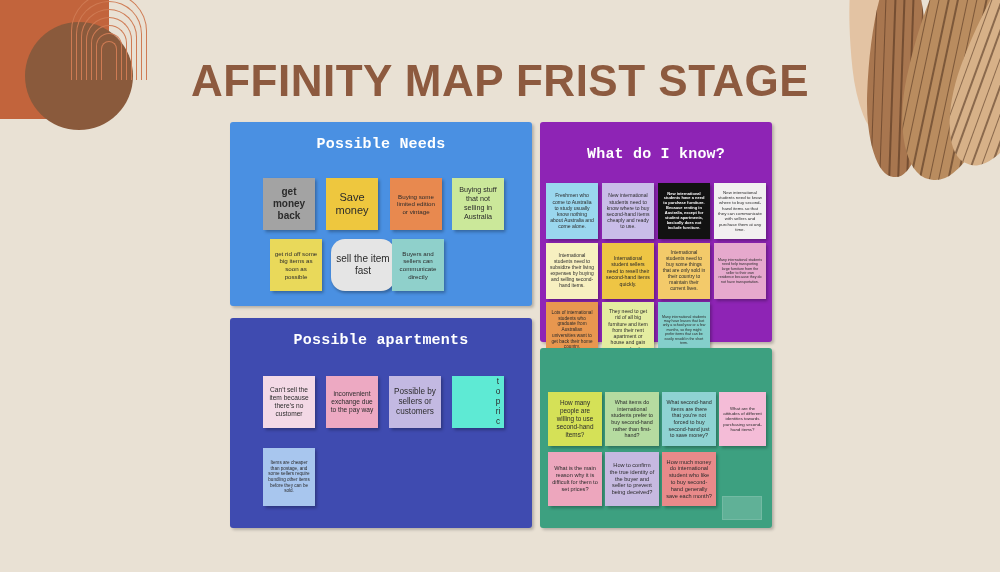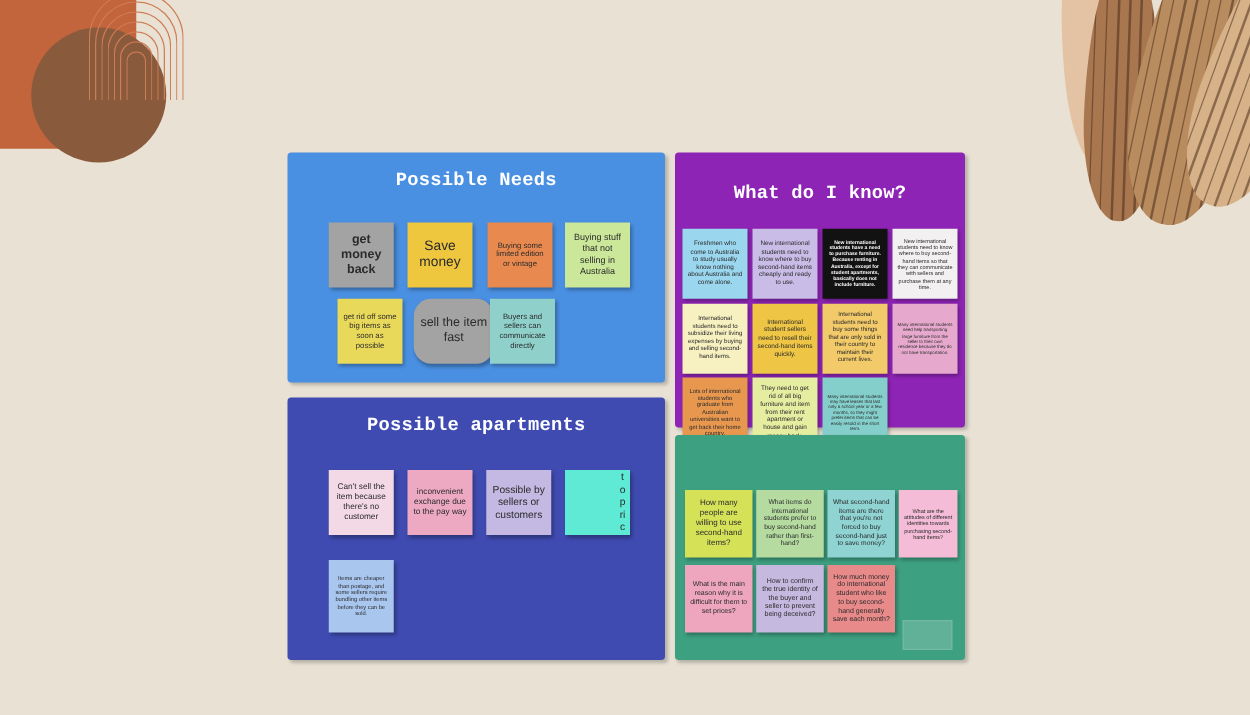--- a/index.html
+++ b/index.html
@@ -184,30 +184,31 @@
         <span style="left: 15.0588px;"></span>
         <span style="left: 24.4706px;"></span>
         <span style="left: 33.8824px;"></span>
         <span style="left: 43.2941px;"></span>
         <span style="left: 52.7059px;"></span>
         <span style="left: 62.1176px;"></span>
         <span style="left: 71.5294px;"></span>
       </div>
     </div>
 
+  <div class="title">AFFINITY MAP FRIST STAGE</div>
 
   <div class="panel" id="p-needs">
     <div class="panel-title">Possible Needs</div>
     <div class="notes" id="notes-needs">
         <div class="note" style="left: 33px; top: 25px; width: 52px; height: 52px; background: #a3a3a3; font-size: 10px; font-weight: bold;">get money back</div>
         <div class="note" style="left: 96px; top: 25px; width: 52px; height: 52px; background: rgb(238, 199, 62); font-size: 11px;">Save money</div>
         <div class="note" style="left: 160px; top: 25px; width: 52px; height: 52px; background: rgb(232, 137, 79); font-size: 6.2px;">Buying some limited edition or vintage</div>
         <div class="note" style="left: 222px; top: 25px; width: 52px; height: 52px; background: rgb(203, 232, 154); font-size: 7.2px;">Buying stuff that not selling in Australia</div>
         <div class="note" style="left: 40px; top: 86px; width: 52px; height: 52px; background: rgb(233, 217, 90); font-size: 6.2px;">get rid off some big items as soon as possible</div>
-        <div class="note" style="left: 101px; top: 86px; width: 64px; height: 52px; background: #a3a3a3; font-size: 10px; border-radius: 14px;">sell the item fast</div>
+        <div class="note" style="left: 101px; top: 86px; width: 64px; height: 52px; background: #e5e5e5; font-size: 10px; border-radius: 14px;">sell the item fast</div>
         <div class="note" style="left: 162px; top: 86px; width: 52px; height: 52px; background: rgb(143, 208, 203); font-size: 6.2px;">Buyers and sellers can communicate directly</div>
       </div>
   </div>
 
   <div class="panel" id="p-know">
     <div class="panel-title">What do I know?</div>
     <div class="notes" id="notes-know">
         <div class="note" style="left: 6px; top: 20px; width: 52px; height: 56px; background: rgb(154, 215, 238); font-size: 5.1px;">Freshmen who come to Australia to study usually know nothing about Australia and come alone.</div>
         <div class="note" style="left: 62px; top: 20px; width: 52px; height: 56px; background: rgb(201, 189, 232); font-size: 5.1px;">New international students need to know where to buy second-hand items cheaply and ready to use.</div>
         <div class="note dark" style="left: 118px; top: 20px; width: 52px; height: 56px; background: rgb(18, 18, 18); font-size: 4px;">New international students have a need to purchase furniture. Because renting in Australia, except for student apartments, basically does not include furniture.</div>

